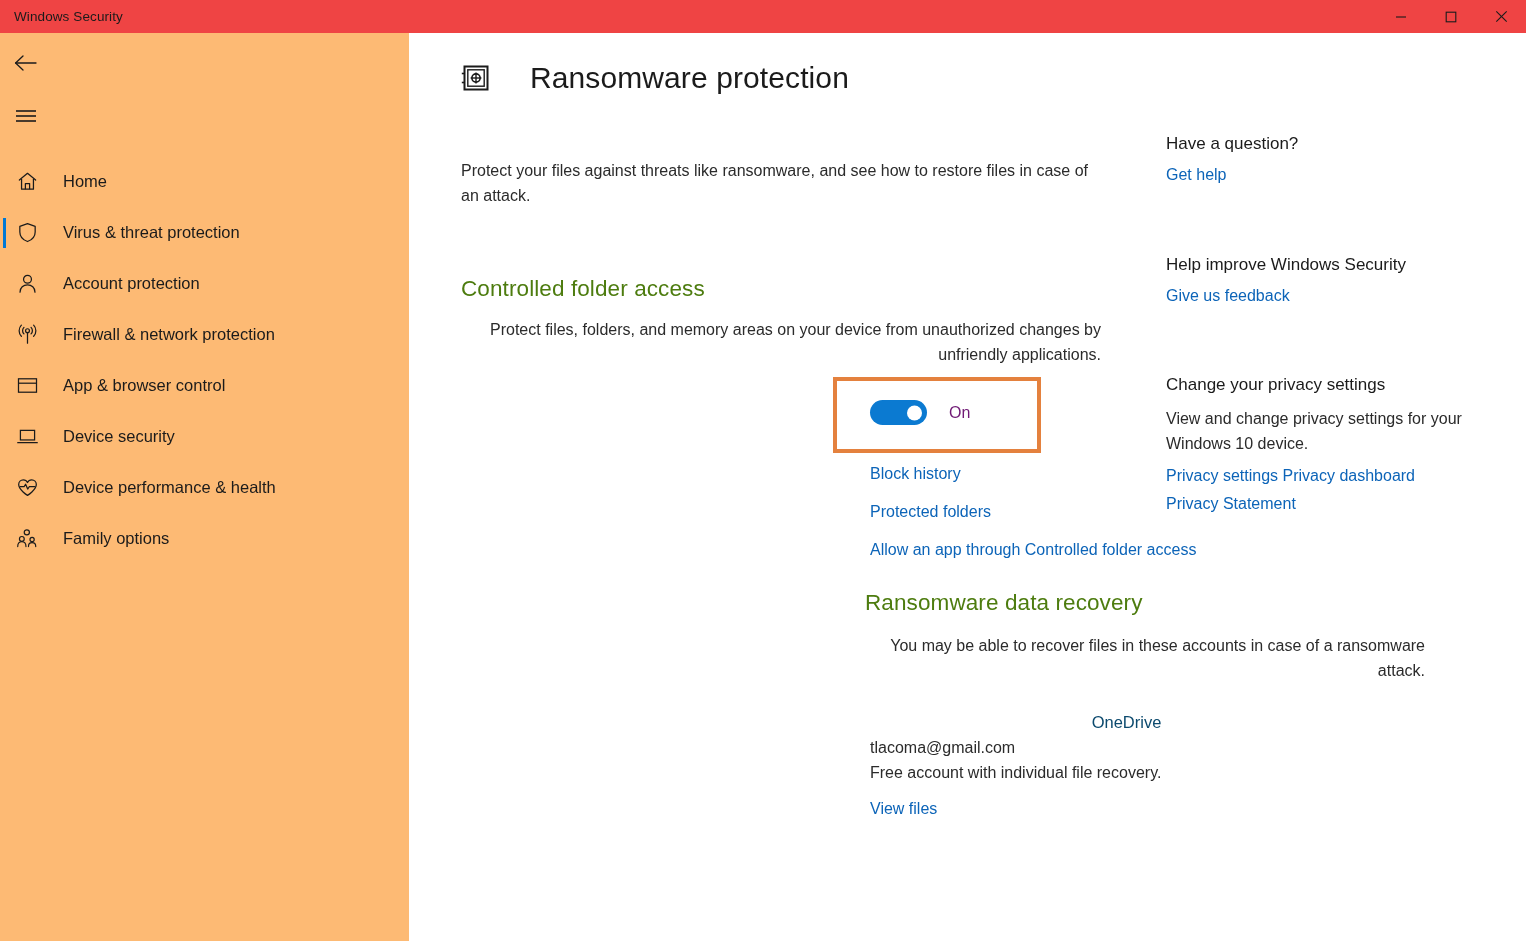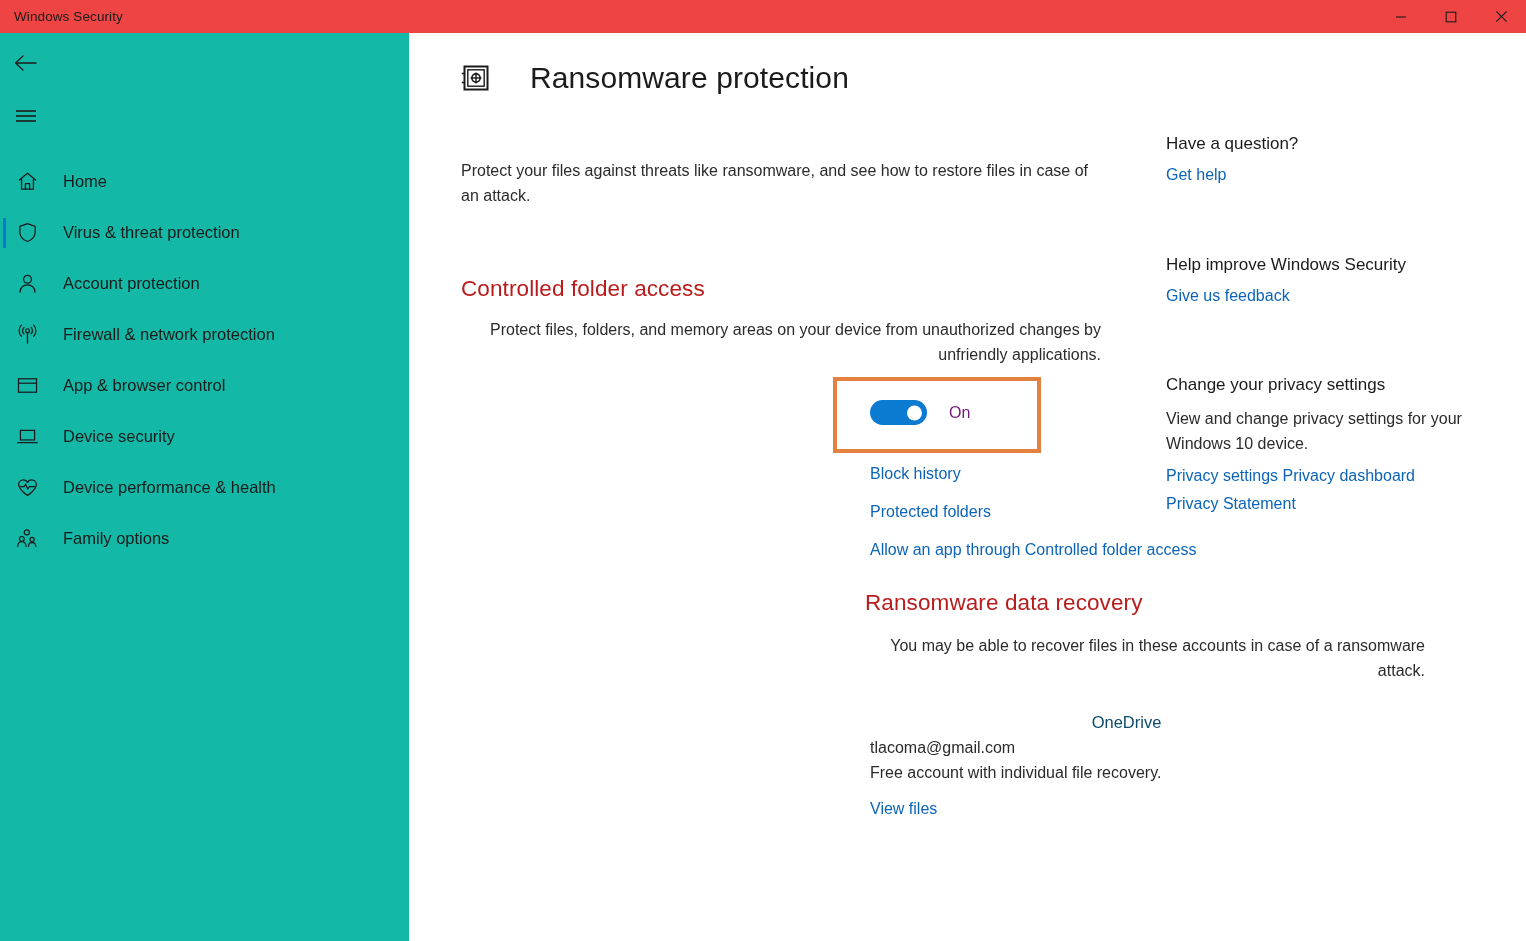--- a/index.html
+++ b/index.html
@@ -31,21 +31,21 @@
     width: 50px; height: 33px;
     display: flex; align-items: center; justify-content: center;
     cursor: default;
   }
   .wc-btn svg { display: block; }
 
   
   .sidebar {
     position: absolute; top: 33px; left: 0;
     width: 409px; height: 908px;
-    background: #14b8a6;
+    background: #fdba74;
   }
   .nav-top-btn {
     width: 48px; height: 44px;
     display: flex; align-items: center; justify-content: center;
     margin-left: 2px;
     cursor: default;
   }
   .back-btn  { margin-top: 8px; }
   .hamburger-btn { margin-top: 9px; }
 
@@ -106,21 +106,21 @@
   .page-desc {
     position: absolute;
     left: 52px; top: 125px;
     width: 640px;
     font-size: 16px; line-height: 25px;
     color: #2b2b2b;
   }
 
   .section-title {
     font-size: 22.5px; font-weight: 400;
-    color: #b91c1c; letter-spacing: .1px;
+    color: #4d7c0f; letter-spacing: .1px;
   }
   .section-desc {
     font-size: 16px; line-height: 25px;
     color: #2b2b2b;
     text-align: right;
   }
 
   .cfa-block { position: absolute; left: 52px; top: 243px; width: 680px; }
   .cfa-block .section-desc { margin-top: 15px; width: 640px; }
 

